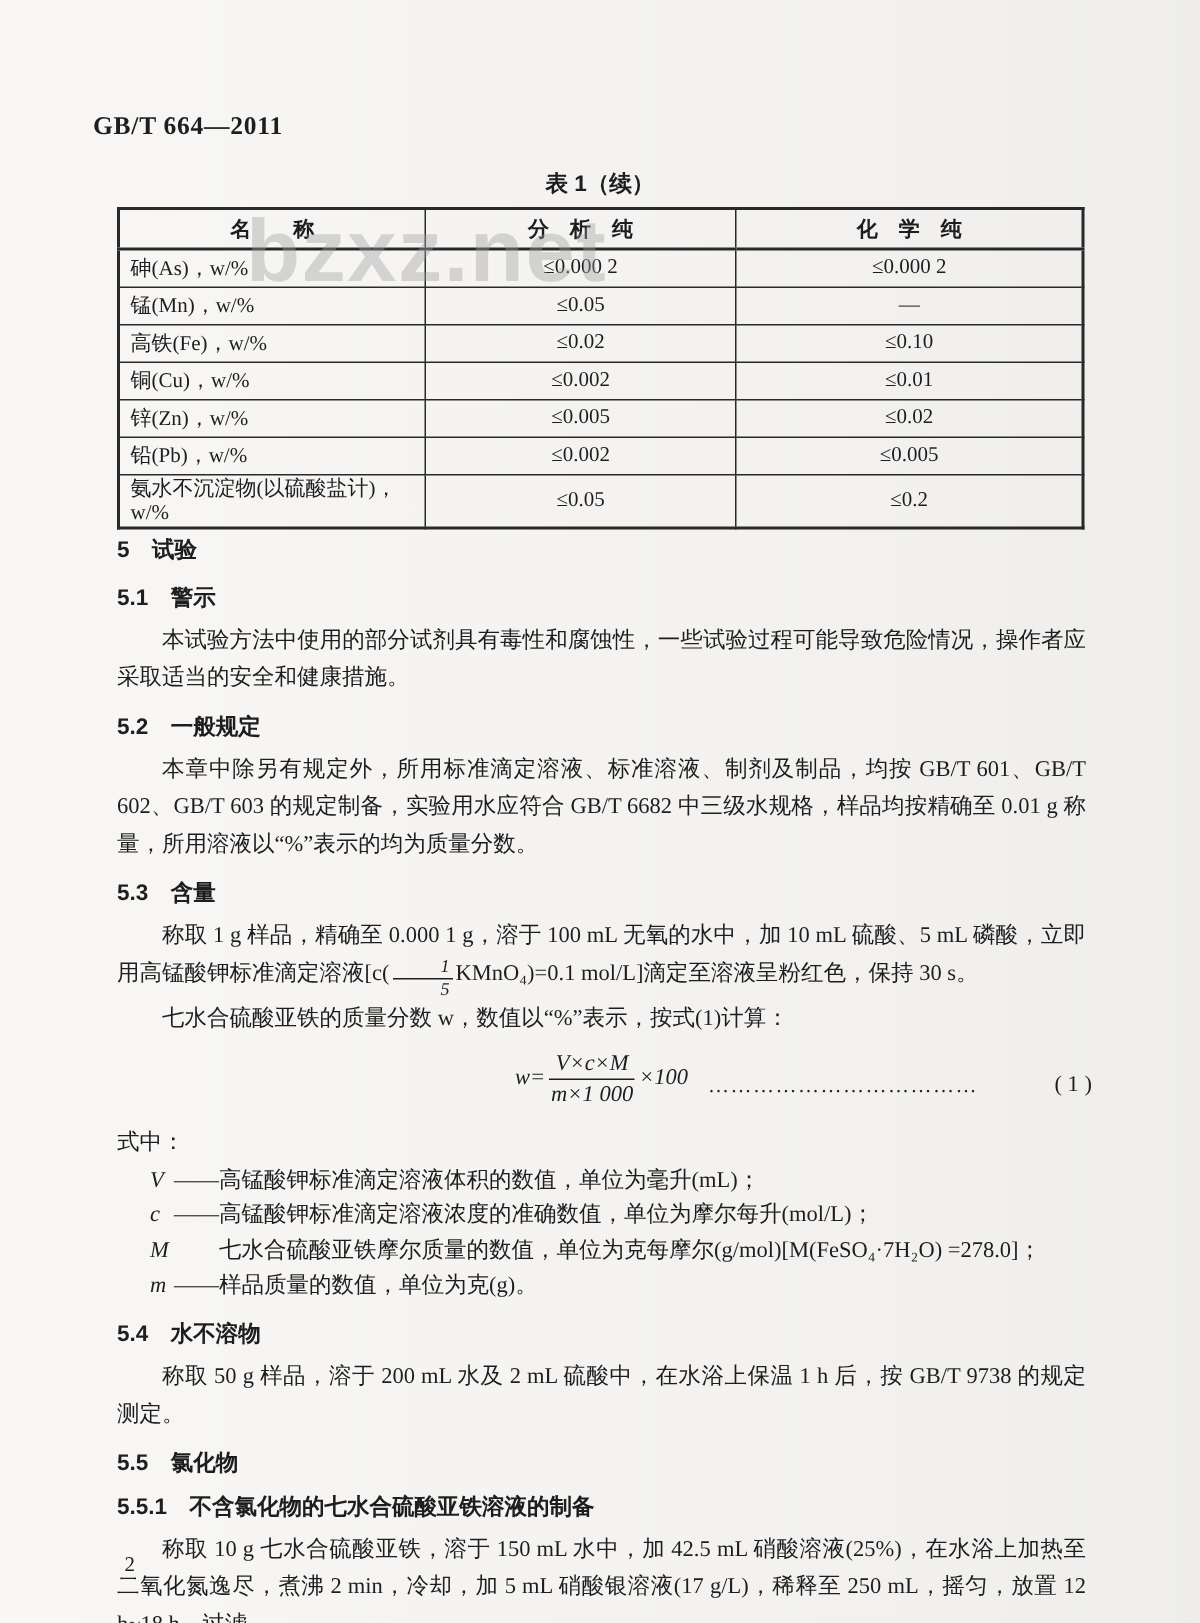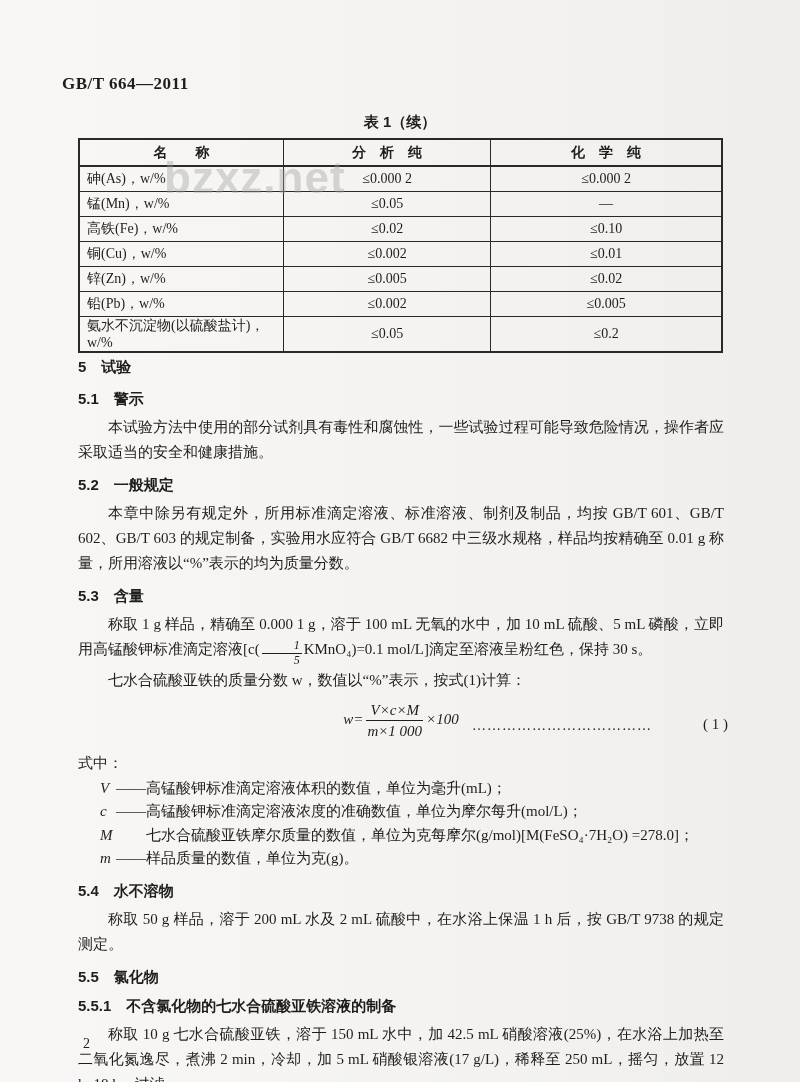--- a/index.html
+++ b/index.html
@@ -22,23 +22,23 @@
     position:absolute; left:62px; top:74px;
     font-size:17px; font-weight:bold; letter-spacing:0.5px;
   }
   .table-title{
     position:absolute; top:113px; left:0; width:100%;
     text-align:center; font-size:15px; font-weight:bold;
     font-family:"Liberation Sans", sans-serif;
   }
   .table-wrap{ position:absolute; left:78px; top:138px; width:645px; }
   .watermark{
-    position:absolute; left:86px; top:18px; z-index:5;
+    position:absolute; left:86px; top:0; z-index:5;
     font-family:"Liberation Sans", sans-serif;
-    font-weight:bold; font-size:44px; line-height:1;
+    font-weight:bold; font-size:59px; line-height:1;
     color:rgba(160,160,160,0.40); letter-spacing:1px;
     pointer-events:none; user-select:none;
   }
   table.spec{
     width:100%; border-collapse:collapse;
     border:2px solid #2a2a2a;
     font-size:14px;
   }
   table.spec th, table.spec td{
     border:1px solid #2a2a2a; height:25px; vertical-align:middle;

